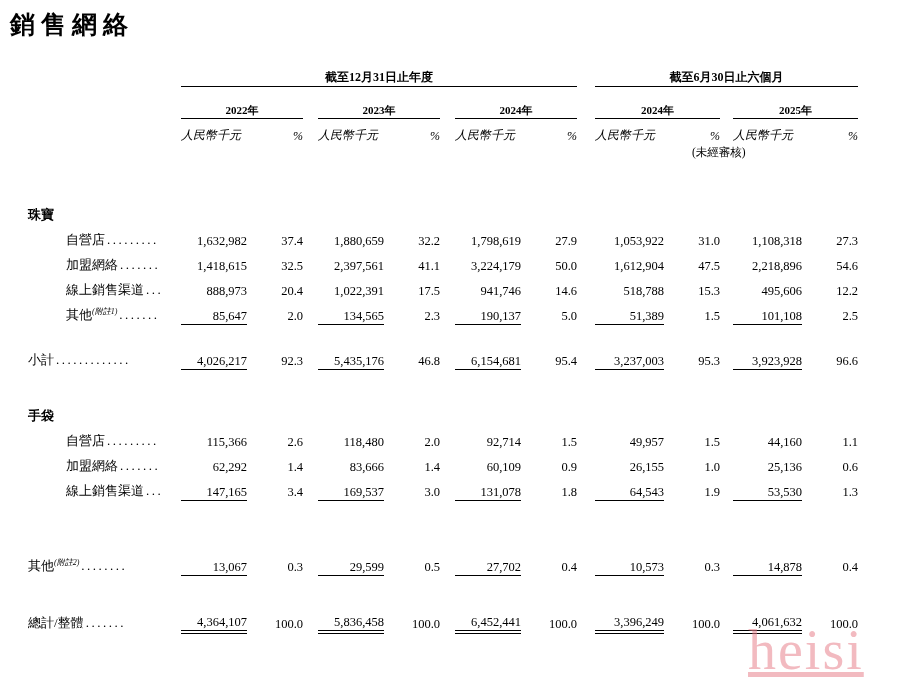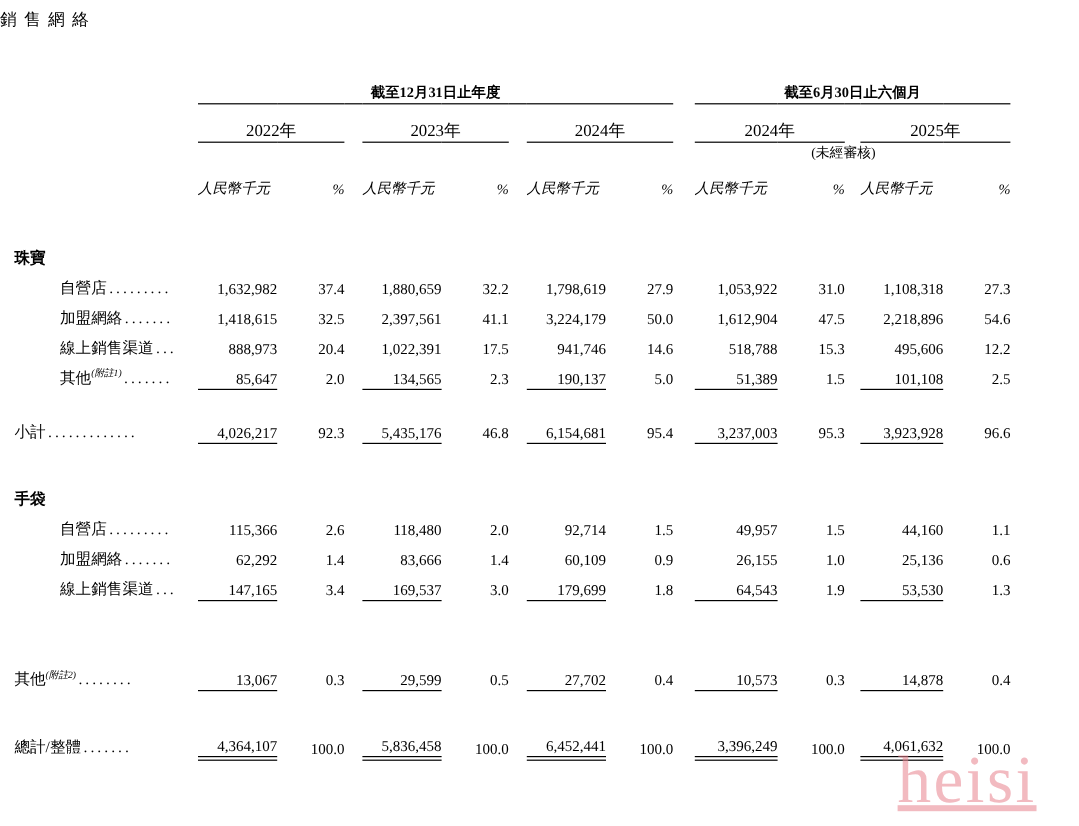--- a/index.html
+++ b/index.html
@@ -7,41 +7,41 @@
     position: relative;
     width: 899px;
     height: 688px;
     background: #ffffff;
     overflow: hidden;
     color: #000;
     font-family: "Liberation Serif", "DejaVu Serif", serif;
   }
   .title {
     position: absolute;
-    left: 0;
+    left: 10px;
     top: 8px;
     margin: 0;
     font-family: "Liberation Sans", "DejaVu Sans", sans-serif;
-    font-size: 14px;
-    font-weight: normal;
+    font-size: 25px;
+    font-weight: bold;
     letter-spacing: 6px;
   }
   table.fin {
     position: absolute;
-    left: 12px;
+    left: 28px;
     top: 56px;
     width: 830px;
     border-collapse: collapse;
     table-layout: fixed;
     font-size: 12.5px;
   }
   table.fin td { padding: 0; vertical-align: bottom; }
   .b-bot { border-bottom: 1px solid #000; }
   .grp  { font-weight: bold; text-align: center; font-size: 12px; padding-bottom: 4px; }
-  .yr   { font-weight: normal; text-align: center; font-size: 14px; padding-bottom: 5px; }
+  .yr   { font-weight: bold; text-align: center; font-size: 11px; padding-bottom: 5px; }
   .unit  { font-style: italic; font-size: 12px; text-align: left;  padding-bottom: 3px; white-space: nowrap; overflow: hidden; }
   .pct-h { font-style: italic; font-size: 12px; text-align: right; padding-bottom: 3px; }
   .unaud { font-size: 11.5px; white-space: nowrap; }
   .sec { font-weight: bold; padding-left: 26px; font-size: 13px; }
   .lbl { padding-left: 26px; font-size: 13px; white-space: nowrap; overflow: hidden; }
   .lbl.ind { padding-left: 38px; }
   .dots { letter-spacing: 2.5px; padding-left: 2px; }
   sup.note { font-style: italic; font-size: 8px; line-height: 0; }
   .num { text-align: right; }
   .amt { padding-right: 4px; }
@@ -96,42 +96,42 @@
         <td colspan="2" class="yr b-bot">2022年</td>
         <td></td>
         <td colspan="2" class="yr b-bot">2023年</td>
         <td></td>
         <td colspan="2" class="yr b-bot">2024年</td>
         <td></td>
         <td colspan="2" class="yr b-bot">2024年</td>
         <td></td>
         <td colspan="2" class="yr b-bot">2025年</td>
       </tr>
+      <tr style="height:26px">
+        <td></td>
+        <td class="unit">人民幣千元</td>
+        <td class="pct-h">%</td>
+        <td></td>
+        <td class="unit">人民幣千元</td>
+        <td class="pct-h">%</td>
+        <td></td>
+        <td class="unit">人民幣千元</td>
+        <td class="pct-h">%</td>
+        <td></td>
+        <td class="unit">人民幣千元</td>
+        <td class="pct-h">%</td>
+        <td></td>
+        <td class="unit">人民幣千元</td>
+        <td class="pct-h">%</td>
+      </tr>
       <tr style="height:22px">
         <td colspan="15" style="position:relative">
           <span class="unaud" style="position:absolute; left:664px; top:1px;">(未經審核)</span>
         </td>
       </tr>
-      <tr style="height:26px">
-        <td></td>
-        <td class="unit">人民幣千元</td>
-        <td class="pct-h">%</td>
-        <td></td>
-        <td class="unit">人民幣千元</td>
-        <td class="pct-h">%</td>
-        <td></td>
-        <td class="unit">人民幣千元</td>
-        <td class="pct-h">%</td>
-        <td></td>
-        <td class="unit">人民幣千元</td>
-        <td class="pct-h">%</td>
-        <td></td>
-        <td class="unit">人民幣千元</td>
-        <td class="pct-h">%</td>
-      </tr>
       <tr style="height:32px">
           <td colspan="15"></td>
         </tr>
     </thead>
     <tbody>
         <tr style="height: 26px;">
           <td colspan="15" class="sec">珠寶</td>
         </tr>
         <tr style="height: 25px;">
           <td class="lbl ind"><span>自營店</span><span class="dots">.........</span></td>
@@ -262,21 +262,21 @@
           <td class="num pct">0.6</td>
         </tr>
         <tr style="height: 25px;">
           <td class="lbl ind"><span>線上銷售渠道</span><span class="dots">...</span></td>
           <td class="num amt u1">147,165</td>
           <td class="num pct">3.4</td>
           <td></td>
           <td class="num amt u1">169,537</td>
           <td class="num pct">3.0</td>
           <td></td>
-          <td class="num amt u1">179,699</td>
+          <td class="num amt u1">131,078</td>
           <td class="num pct">1.8</td>
           <td></td>
           <td class="num amt u1">64,543</td>
           <td class="num pct">1.9</td>
           <td></td>
           <td class="num amt u1">53,530</td>
           <td class="num pct">1.3</td>
         </tr>
         <tr style="height: 24px;">
           <td colspan="15"></td>

